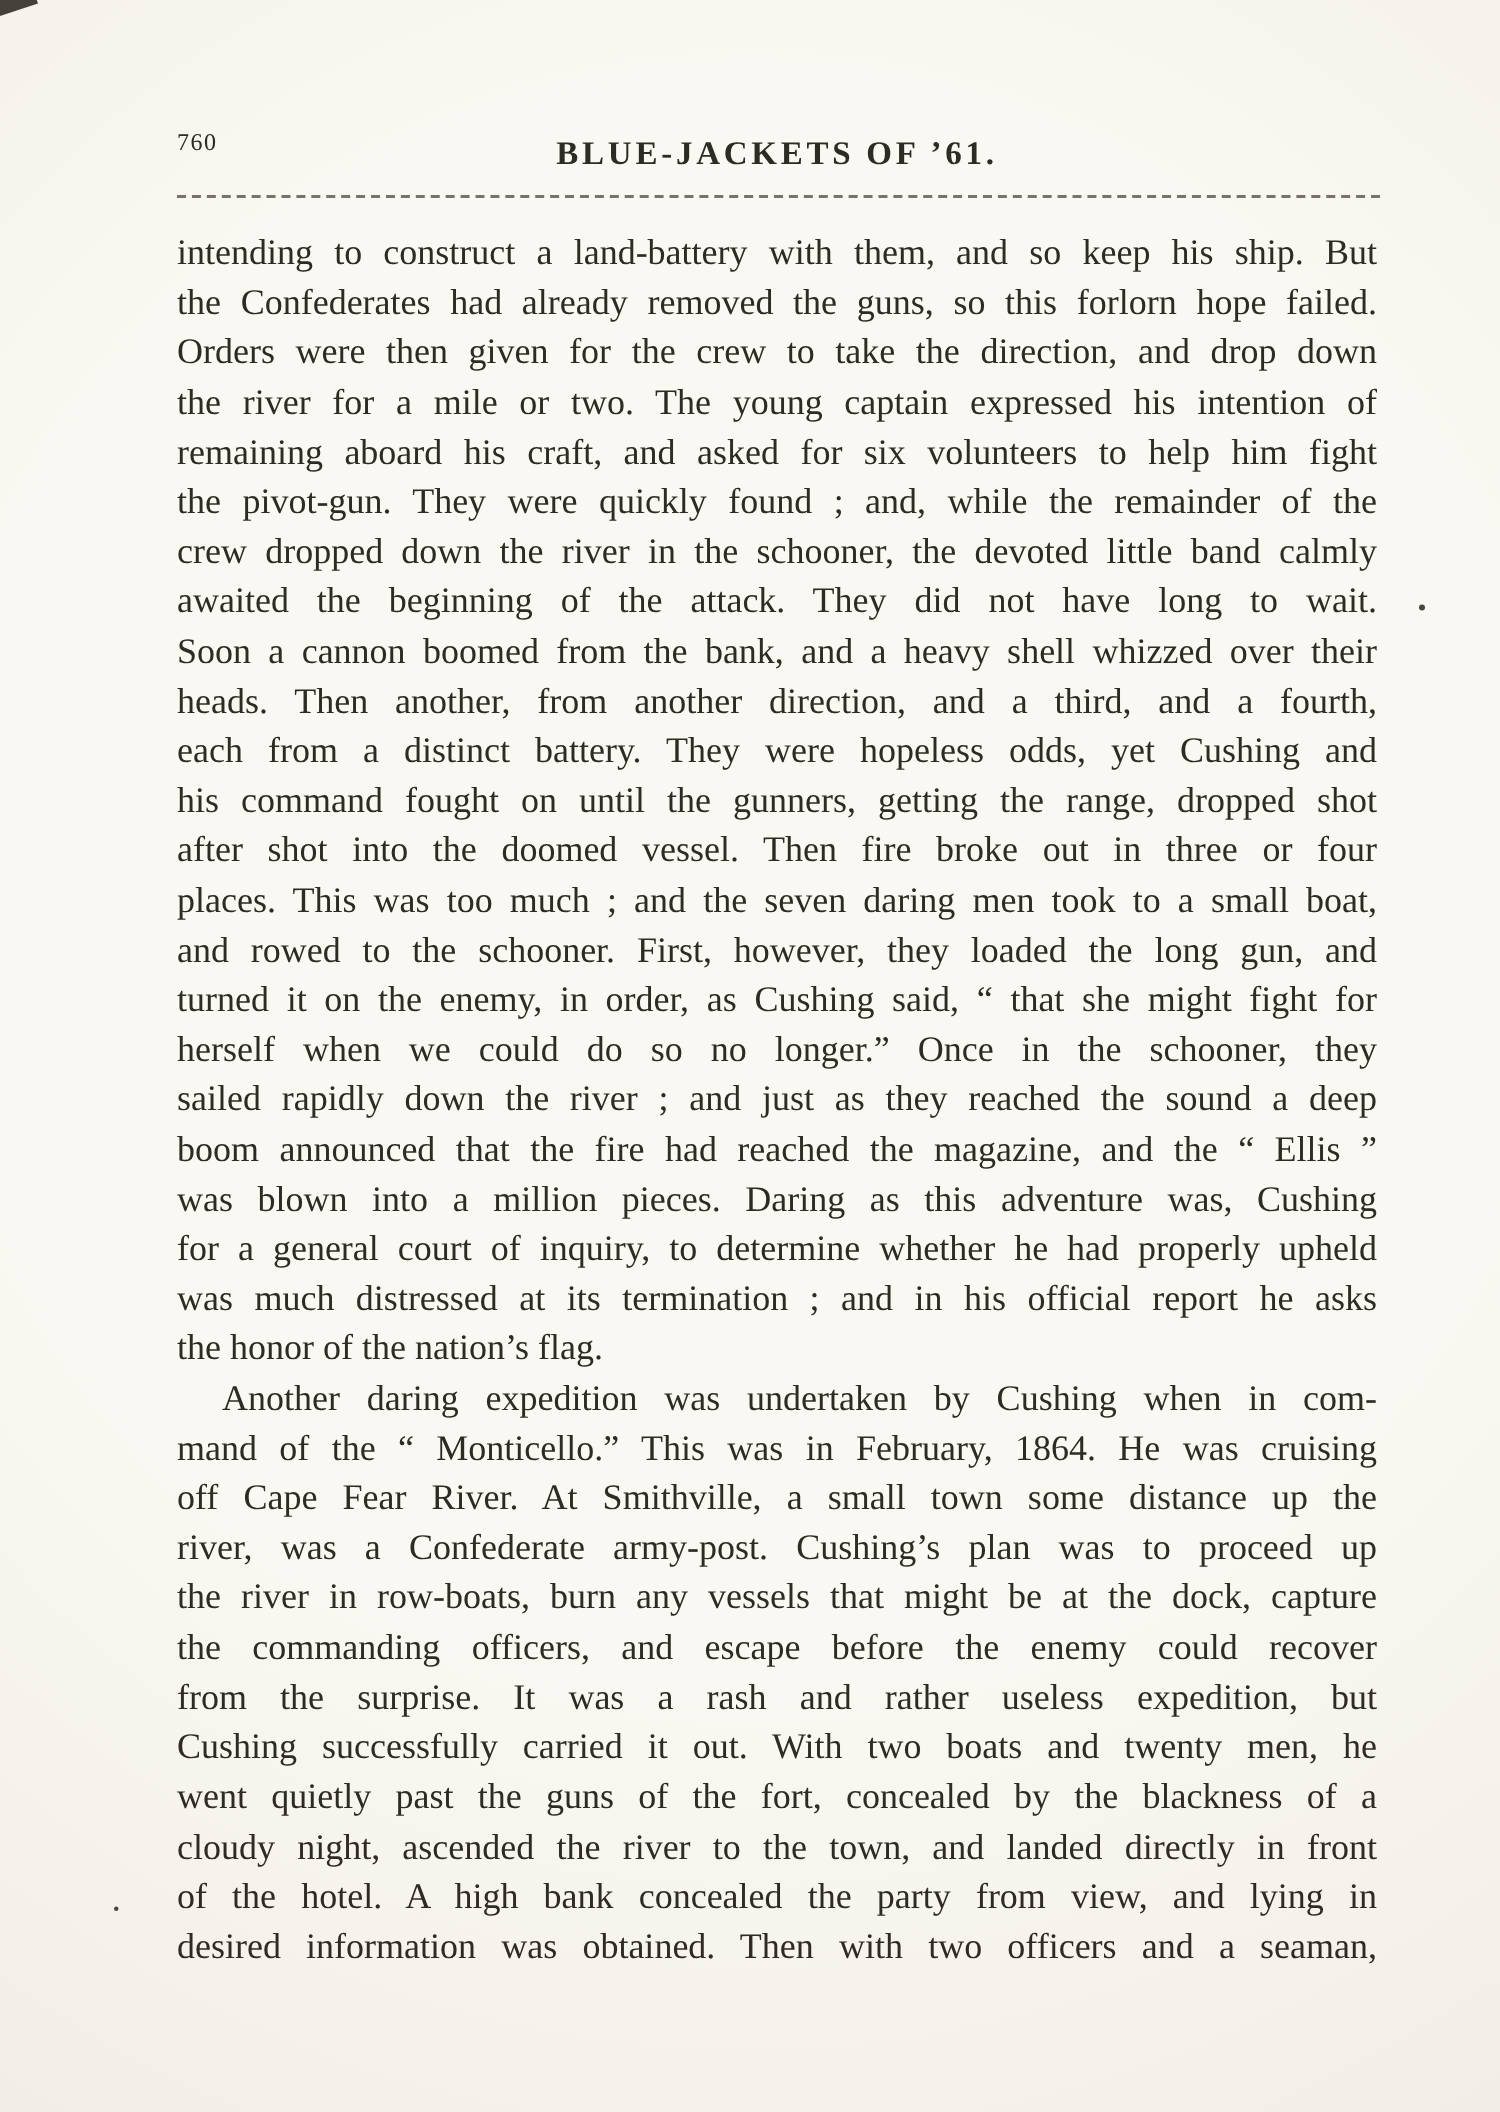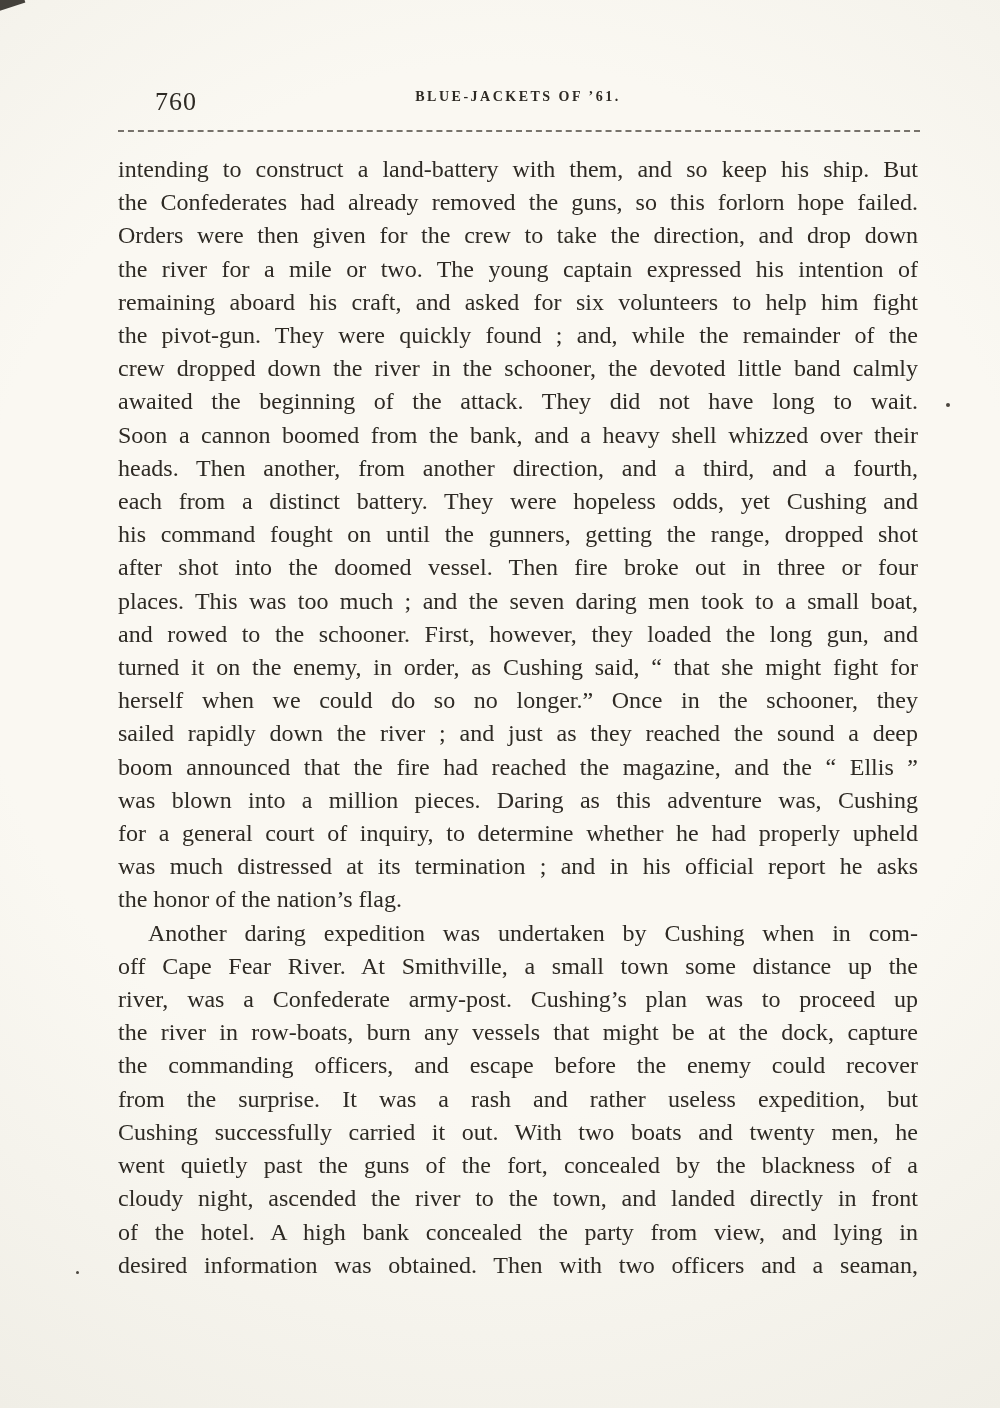--- a/index.html
+++ b/index.html
@@ -28,27 +28,26 @@
     position: absolute;
     top: 86px;
     left: 118px;
     right: 82px;
     height: 34px;
   }
   .page-number {
     position: absolute;
     left: 0;
     top: 1px;
-    font-size: 26px;
+    font-size: 16px;
     letter-spacing: 1px;
-    margin-left: 37px;
   }
   .page-title {
     text-align: center;
-    font-size: 14px;
+    font-size: 22px;
     letter-spacing: 2.5px;
     padding-top: 3px;
     font-weight: 600;
   }
   .header-rule {
     position: absolute;
     top: 130px;
     left: 118px;
     right: 80px;
     height: 0;
@@ -111,20 +110,21 @@
         <div class="line">herself when we could do so no longer.” Once in the schooner, they</div>
         <div class="line">sailed rapidly down the river ; and just as they reached the sound a deep</div>
         <div class="line">boom announced that the fire had reached the magazine, and the “ Ellis ”</div>
         <div class="line">was blown into a million pieces. Daring as this adventure was, Cushing</div>
         <div class="line">for a general court of inquiry, to determine whether he had properly upheld</div>
         <div class="line">was much distressed at its termination ; and in his official report he asks</div>
         <div class="line last-flush">the honor of the nation’s flag.</div>
       </div>
       <div class="paragraph">
         <div class="line indent">Another daring expedition was undertaken by Cushing when in com-</div>
+        <div class="line">mand of the “ Monticello.” This was in February, 1864. He was cruising</div>
         <div class="line">off Cape Fear River. At Smithville, a small town some distance up the</div>
         <div class="line">river, was a Confederate army-post. Cushing’s plan was to proceed up</div>
         <div class="line">the river in row-boats, burn any vessels that might be at the dock, capture</div>
         <div class="line">the commanding officers, and escape before the enemy could recover</div>
         <div class="line">from the surprise. It was a rash and rather useless expedition, but</div>
         <div class="line">Cushing successfully carried it out. With two boats and twenty men, he</div>
         <div class="line">went quietly past the guns of the fort, concealed by the blackness of a</div>
         <div class="line">cloudy night, ascended the river to the town, and landed directly in front</div>
         <div class="line">of the hotel. A high bank concealed the party from view, and lying in</div>
         <div class="line">desired information was obtained. Then with two officers and a seaman,</div>

